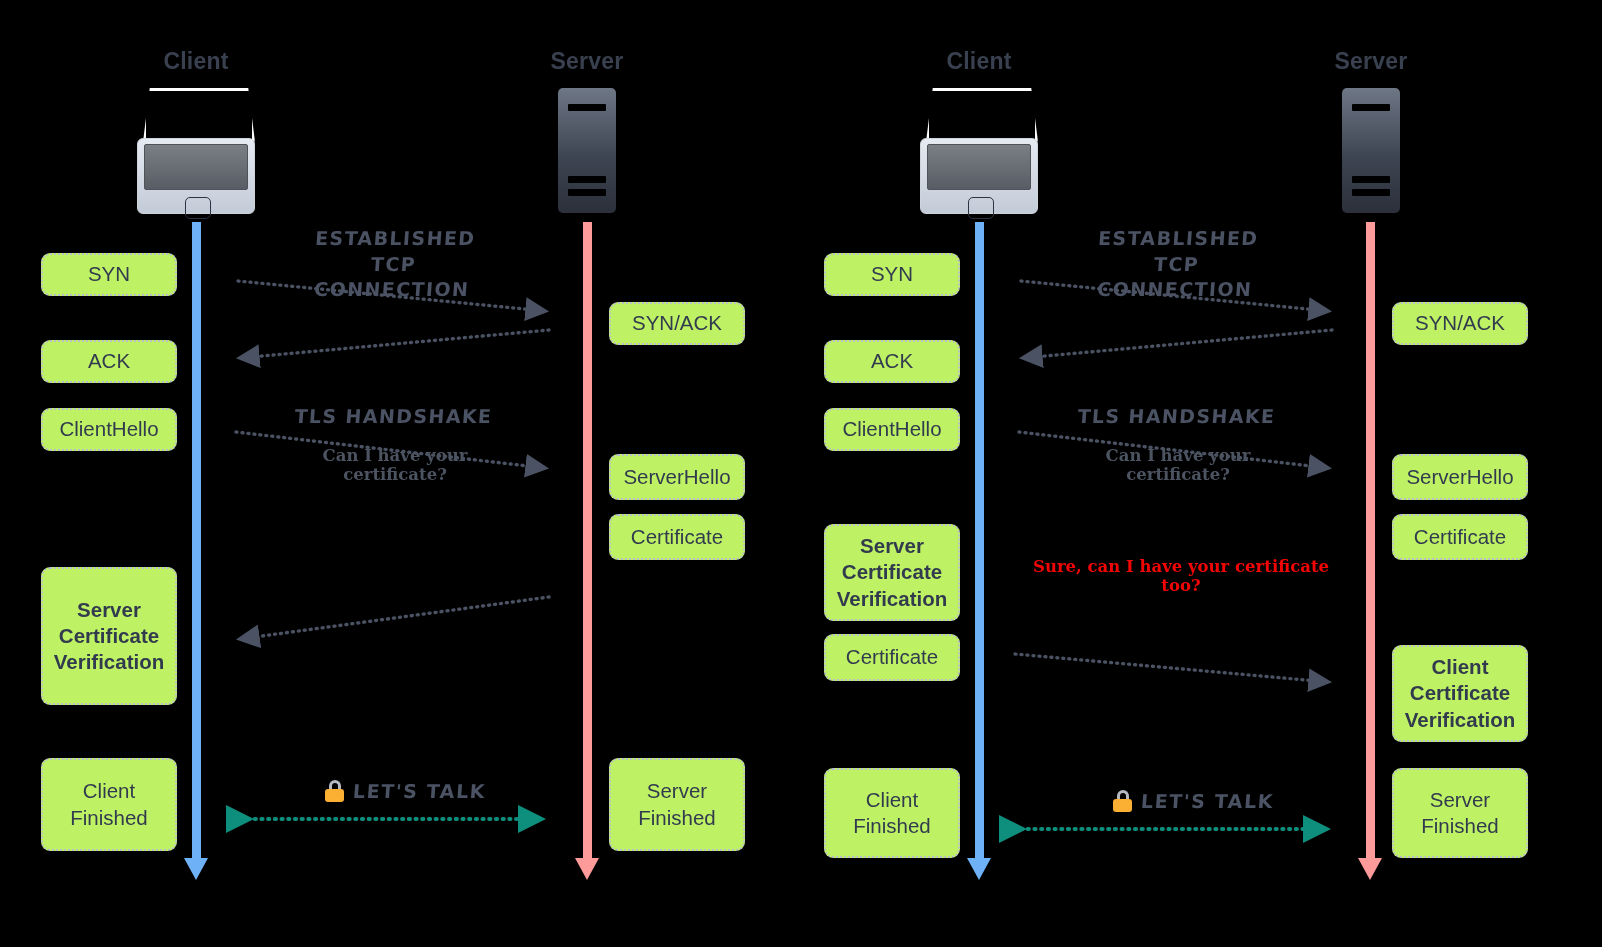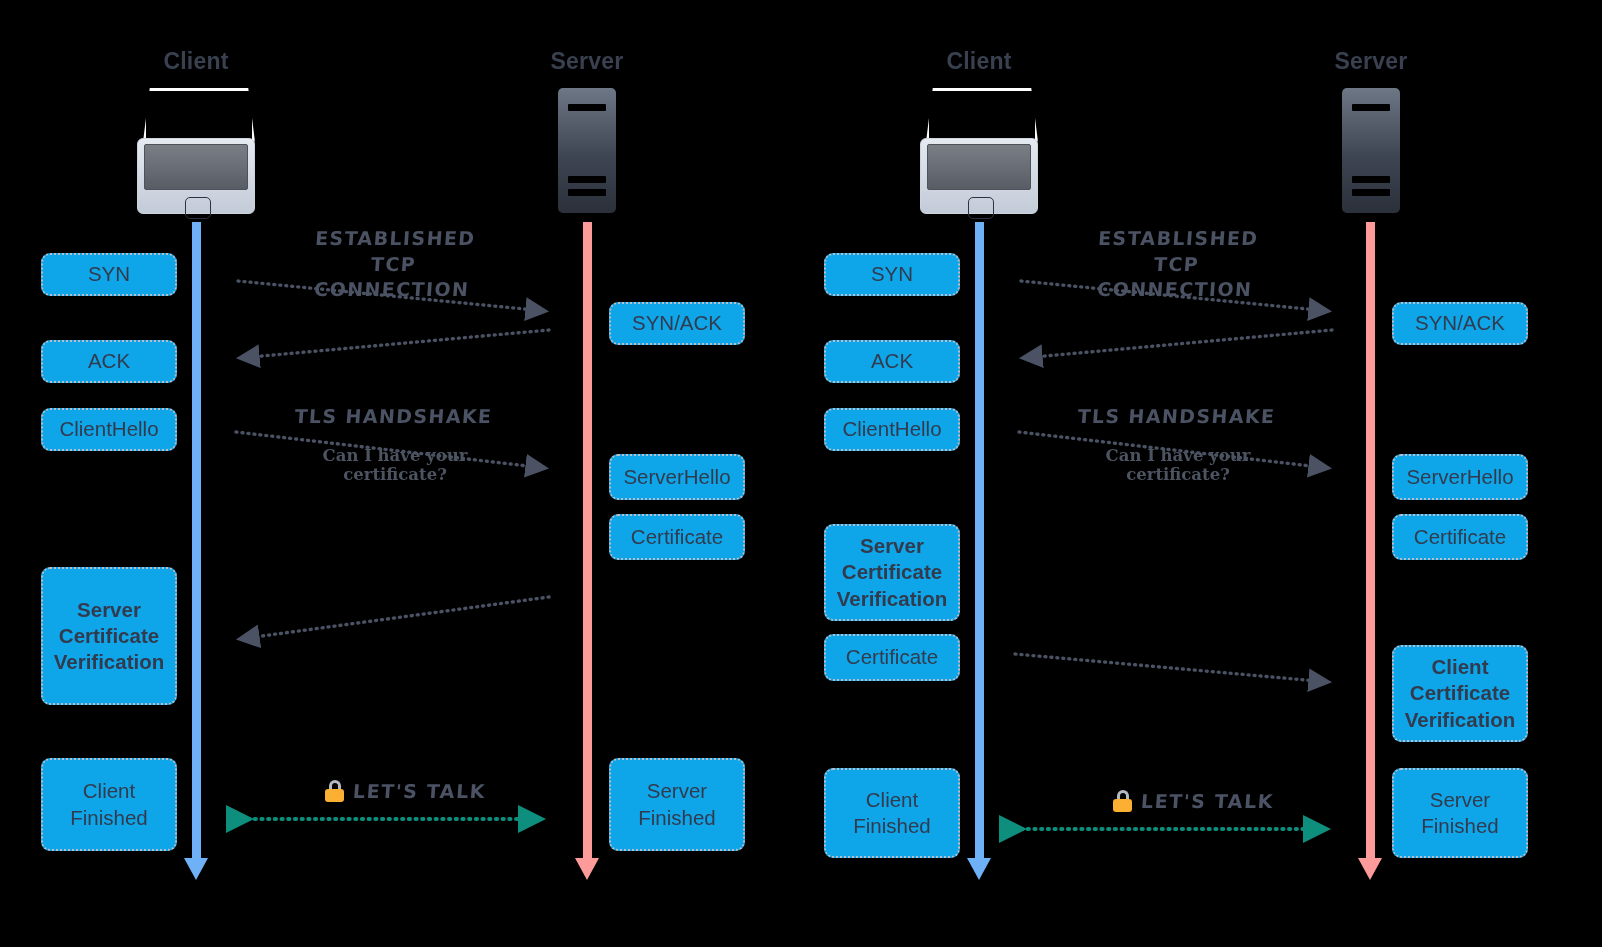--- a/index.html
+++ b/index.html
@@ -38,21 +38,21 @@
   .lifeline{position:absolute;width:9px;}
   .lifeline .stem{position:absolute;top:0;left:0;width:9px;height:100%;}
   .lifeline .head{position:absolute;left:-8px;width:0;height:0;
                   border-left:12.5px solid transparent;border-right:12.5px solid transparent;}
   .ll-blue .stem{background:#6fb1f7;}
   .ll-blue .head{border-top:22px solid #6fb1f7;}
   .ll-red .stem{background:#fd9b9b;}
   .ll-red .head{border-top:22px solid #fd9b9b;}
 
   
-  .msgbox{position:absolute;background:#0ea5e9;border:2px dotted #b9bfca;
+  .msgbox{position:absolute;background:#bef264;border:2px dotted #b9bfca;
           border-radius:9px;box-sizing:border-box;color:#323b4e;
           display:flex;align-items:center;justify-content:center;
           text-align:center;font-size:20.5px;line-height:1.28;
           padding:4px 6px;}
   .msgbox.bold{font-weight:bold;}
 
   
   .note-comic{position:absolute;color:#4a5263;font-size:19px;font-weight:bold;
               letter-spacing:1.4px;text-align:center;line-height:1.35;
               font-family:"DejaVu Sans",sans-serif;
@@ -207,20 +207,21 @@
     <line x1="218" y1="432" x2="527" y2="468" stroke="#4a5263" stroke-width="3.4" stroke-dasharray="1 5" stroke-linecap="round" marker-end="url(#ahR2)"></line>
 
     <line x1="214" y1="654" x2="527" y2="682" stroke="#4a5263" stroke-width="3.4" stroke-dasharray="1 5" stroke-linecap="round" marker-end="url(#ahR2)"></line>
     <line x1="220" y1="829" x2="524" y2="829" stroke="#0e8f7e" stroke-width="4" stroke-dasharray="1.2 5.5" stroke-linecap="round" marker-end="url(#ahTR2)" marker-start="url(#ahTR2)"></line>
   </svg>
 
   <div class="note-comic" style="left:273px;top:226px;width:205px;white-space:pre-line;">Established TCP
 Connection</div>
   <div class="note-comic" style="left:273px;top:404px;width:205px;white-space:pre-line;">TLS Handshake</div>
   <div class="note-serif" style="left:252px;top:446px;width:250px;">Can I have your certificate?</div>
+  <div class="note-red" style="left:220px;top:557px;width:320px;">Sure, can I have your certificate too?</div>
 
   <div class="lets-talk" style="left:312px;top:790px;">
     <div class="lock">
       <div class="shackle"></div>
       <div class="body"></div>
     </div>
     <div class="lt-text">Let's Talk</div>
   </div>
 
   <div class="msgbox" style="left:23px;top:253px;width:136px;height:43px;">SYN</div>

